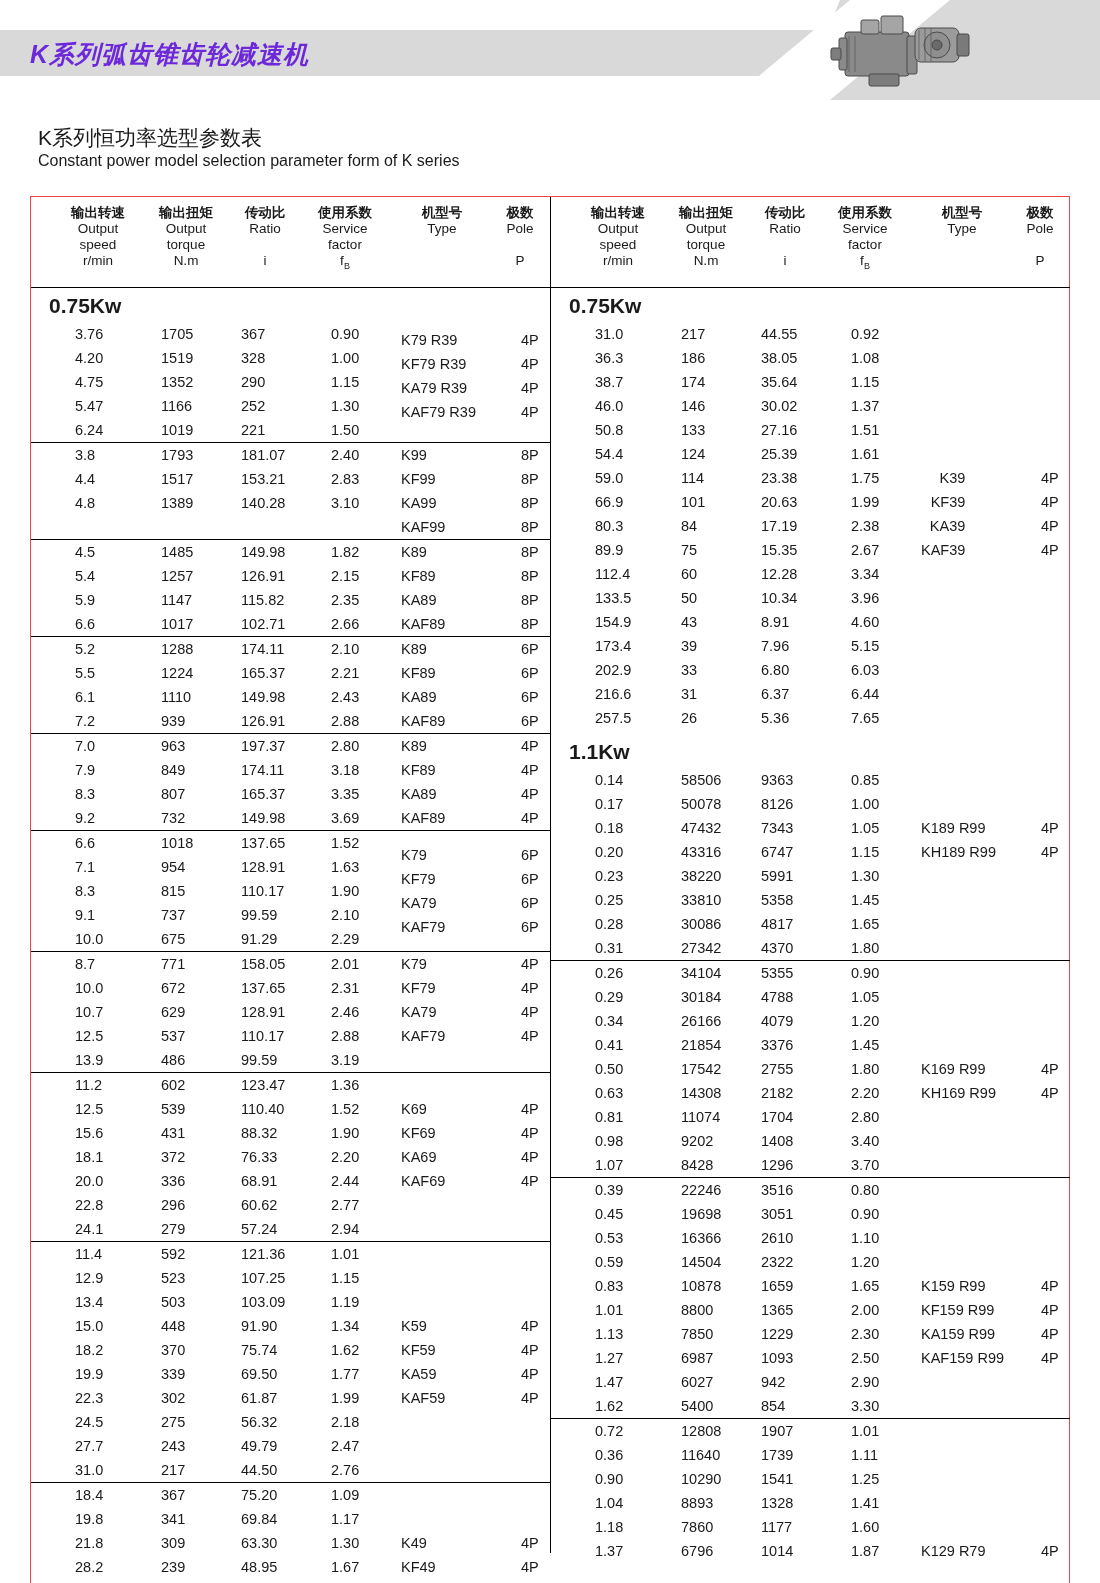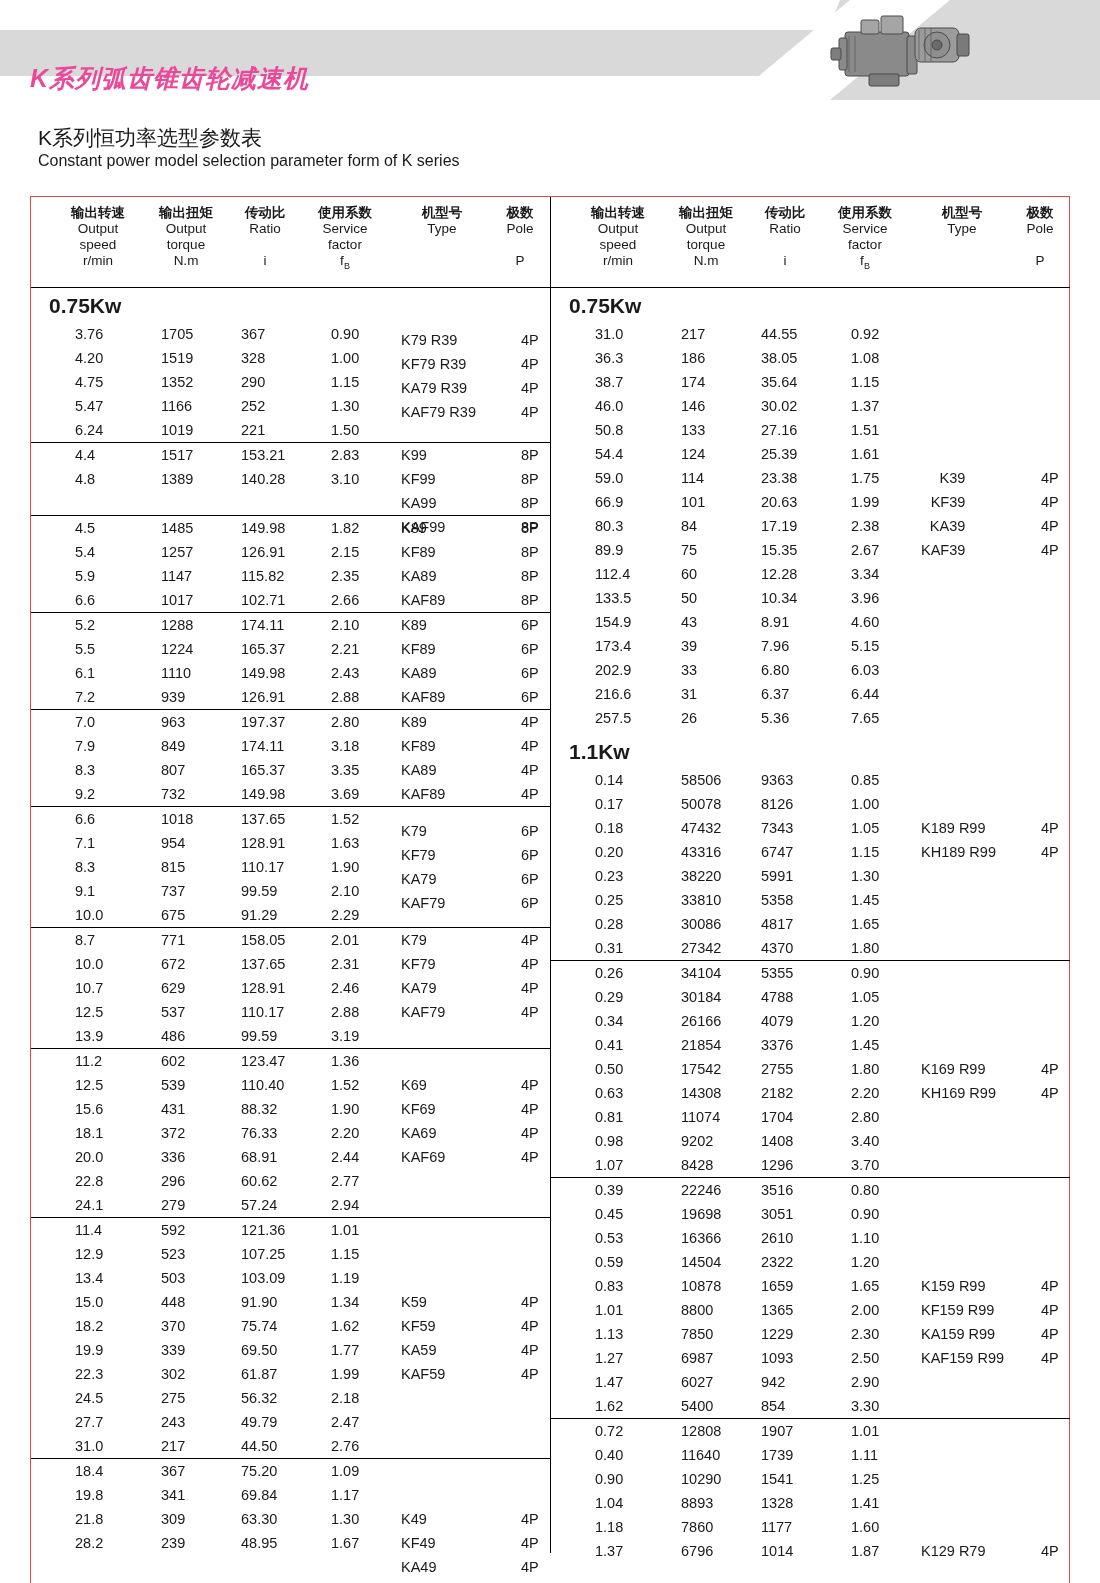--- a/index.html
+++ b/index.html
@@ -15,21 +15,21 @@
     position:absolute;left:0;top:0;width:1100px;height:100px;
     overflow:hidden;
   }
   .banner-bar{
     position:absolute;left:0;top:30px;width:840px;height:46px;
     background:#d9d9d9;
   }
   .banner-title{
     position:absolute;left:30px;top:38px;
     font-size:25px;font-weight:bold;font-style:italic;
-    letter-spacing:1px;color:#ec4899;margin-top:24px;
+    letter-spacing:1px;color:#6d28d9;
   }
   .banner-swoosh{
     position:absolute;right:0;top:0;width:300px;height:100px;
     background:#d9d9d9;
     clip-path:polygon(40px 0,300px 0,300px 100px,0 100px);
   }
   .banner-swoosh2{
     position:absolute;right:150px;top:0;width:220px;height:100px;
     background:#ffffff;
     clip-path:polygon(120px 0,220px 0,100px 100px,0 100px);
@@ -217,20 +217,26 @@
           </div>
           <div class="pole-block" style="top: 6px;">
             <div>4P</div>
             <div>4P</div>
             <div>4P</div>
             <div>4P</div>
           </div>
         </div>
         <div class="grp">
           <div class="row">
+            <span class="c c0">3.8</span>
+            <span class="c c1">1793</span>
+            <span class="c c2">181.07</span>
+            <span class="c c3">2.40</span>
+          </div>
+          <div class="row">
             <span class="c c0">4.4</span>
             <span class="c c1">1517</span>
             <span class="c c2">153.21</span>
             <span class="c c3">2.83</span>
           </div>
           <div class="row">
             <span class="c c0">4.8</span>
             <span class="c c1">1389</span>
             <span class="c c2">140.28</span>
             <span class="c c3">3.10</span>
@@ -980,21 +986,21 @@
           </div>
         </div>
         <div class="grp">
           <div class="row">
             <span class="c c0">0.72</span>
             <span class="c c1">12808</span>
             <span class="c c2">1907</span>
             <span class="c c3">1.01</span>
           </div>
           <div class="row">
-            <span class="c c0">0.40</span>
+            <span class="c c0">0.36</span>
             <span class="c c1">11640</span>
             <span class="c c2">1739</span>
             <span class="c c3">1.11</span>
           </div>
           <div class="row">
             <span class="c c0">0.90</span>
             <span class="c c1">10290</span>
             <span class="c c2">1541</span>
             <span class="c c3">1.25</span>
           </div>

